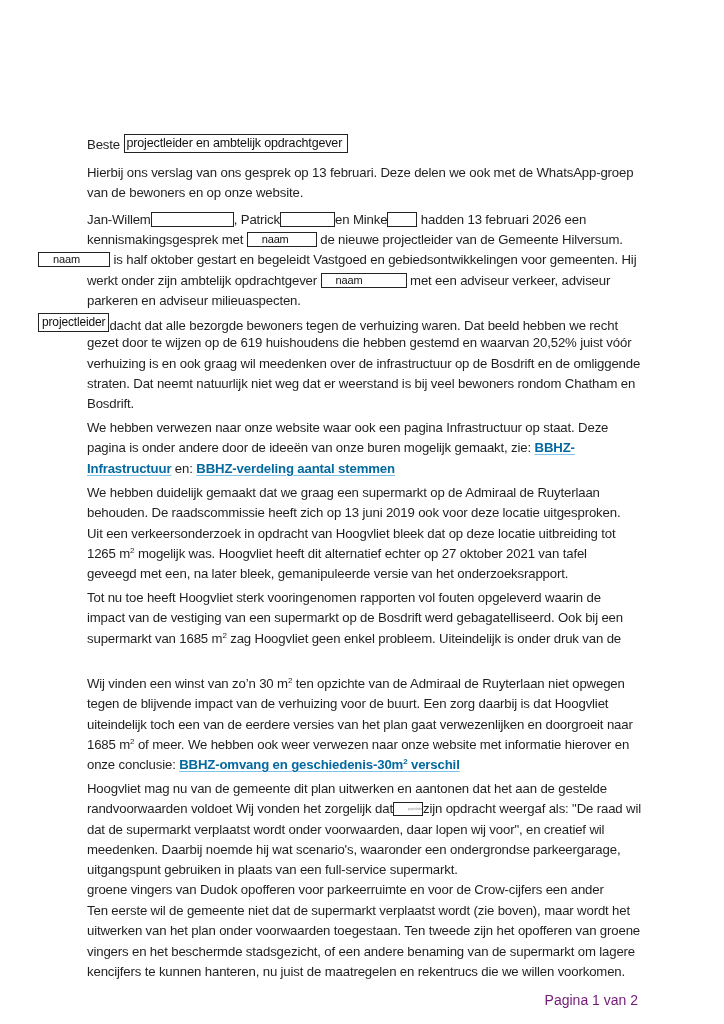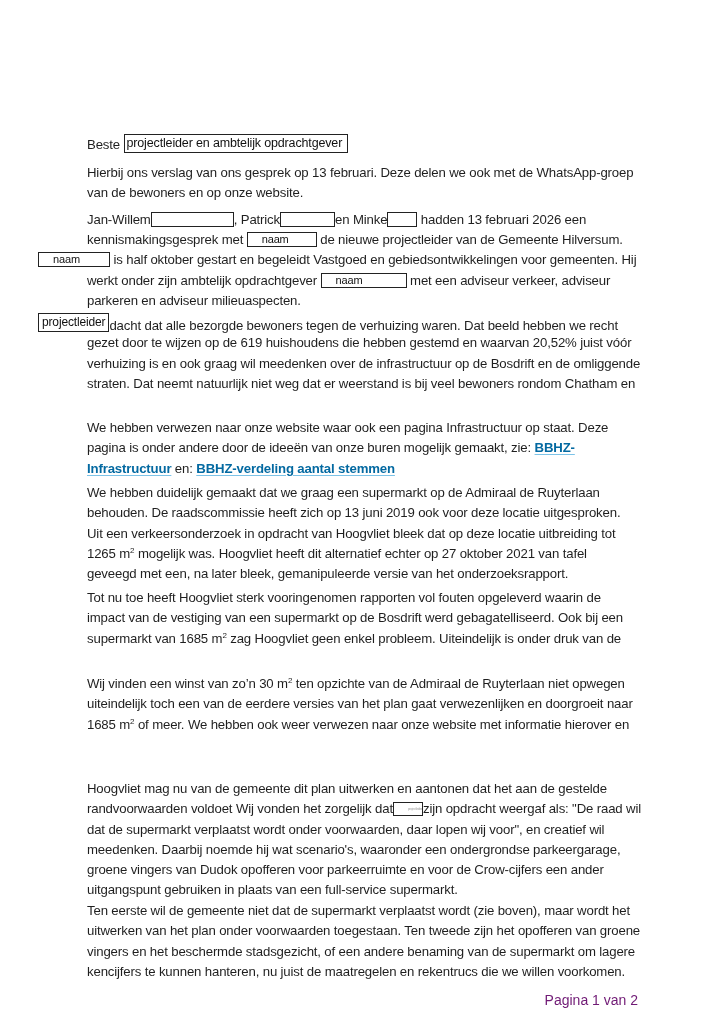--- a/index.html
+++ b/index.html
@@ -56,20 +56,21 @@
       <span class="box" style="width:72px;">naam</span>
       <span>is half oktober gestart en begeleidt Vastgoed en gebiedsontwikkelingen voor gemeenten. Hij</span>
     </span>
   </div>
 
   <div class="p" style="top:265px;">
     <span class="line">&nbsp;</span>
     <span class="line">gezet door te wijzen op de 619 huishoudens die hebben gestemd en waarvan 20,52% juist vóór</span>
     <span class="line">verhuizing is en ook graag wil meedenken over de infrastructuur op de Bosdrift en de omliggende</span>
     <span class="line">straten. Dat neemt natuurlijk niet weg dat er weerstand is bij veel bewoners rondom Chatham en</span>
+    <span class="line">Bosdrift.</span>
   </div>
   <div class="p" style="top:265px;left:38px;width:620px;">
     <span class="line">
       <span class="box" style="height:19px;line-height:16px;font-size:12px;vertical-align:-2px;padding:0 3px;">projectleider</span><span>dacht dat alle bezorgde bewoners tegen de verhuizing waren. Dat beeld hebben we recht</span>
     </span>
   </div>
 
   <div class="p" style="top:370px;">
     <span class="line"> We hebben verwezen naar onze website waar ook een pagina Infrastructuur op staat. Deze</span>
     <span class="line">
@@ -89,31 +90,33 @@
   </div>
 
   <div class="p" style="top:540px;">
     <span class="line">Tot nu toe heeft Hoogvliet sterk vooringenomen rapporten vol fouten opgeleverd waarin de</span>
     <span class="line">impact van de vestiging van een supermarkt op de Bosdrift werd gebagatelliseerd. Ook bij een</span>
     <span class="line"><span>supermarkt van 1685 m</span><sup>2</sup><span> zag Hoogvliet geen enkel probleem. Uiteindelijk is onder druk van de</span></span>
   </div>
 
   <div class="p" style="top:626px;">
     <span class="line"><span> Wij vinden een winst van zo’n 30 m</span><sup>2</sup><span> ten opzichte van de Admiraal de Ruyterlaan niet opwegen</span></span>
+    <span class="line">tegen de blijvende impact van de verhuizing voor de buurt. Een zorg daarbij is dat Hoogvliet</span>
     <span class="line">uiteindelijk toch een van de eerdere versies van het plan gaat verwezenlijken en doorgroeit naar</span>
     <span class="line"><span>1685 m</span><sup>2</sup><span> of meer. We hebben ook weer verwezen naar onze website met informatie hierover en</span></span>
+    <span class="line"><span>onze conclusie: </span><a class="link"><span>BBHZ-omvang en geschiedenis-30m</span><sup>2</sup><span> verschil</span></a></span>
   </div>
 
   <div class="p" style="top:731px;">
     <span class="line">Hoogvliet mag nu van de gemeente dit plan uitwerken en aantonen dat het aan de gestelde</span>
     <span class="line"><span>randvoorwaarden voldoet Wij vonden het zorgelijk dat</span><span class="box tiny" style="width:24px;height:14px;">projectleider</span><span>zijn opdracht weergaf als: "De raad wil</span></span>
     <span class="line">dat de supermarkt verplaatst wordt onder voorwaarden, daar lopen wij voor", en creatief wil</span>
     <span class="line">meedenken. Daarbij noemde hij wat scenario's, waaronder een ondergrondse parkeergarage,</span>
+    <span class="line">uitgangspunt gebruiken in plaats van een full-service supermarkt.</span>
     <span class="line">groene vingers van Dudok opofferen voor parkeerruimte en voor de Crow-cijfers een ander</span>
-    <span class="line">uitgangspunt gebruiken in plaats van een full-service supermarkt.</span>
   </div>
 
   <div class="p" style="top:853px;">
     <span class="line">Ten eerste wil de gemeente niet dat de supermarkt verplaatst wordt (zie boven), maar wordt het</span>
     <span class="line">uitwerken van het plan onder voorwaarden toegestaan. Ten tweede zijn het opofferen van groene</span>
     <span class="line">vingers en het beschermde stadsgezicht, of een andere benaming van de supermarkt om lagere</span>
     <span class="line">kencijfers te kunnen hanteren, nu juist de maatregelen en rekentrucs die we willen voorkomen.</span>
   </div>
 
   <div class="footer">Pagina 1 van 2</div>

